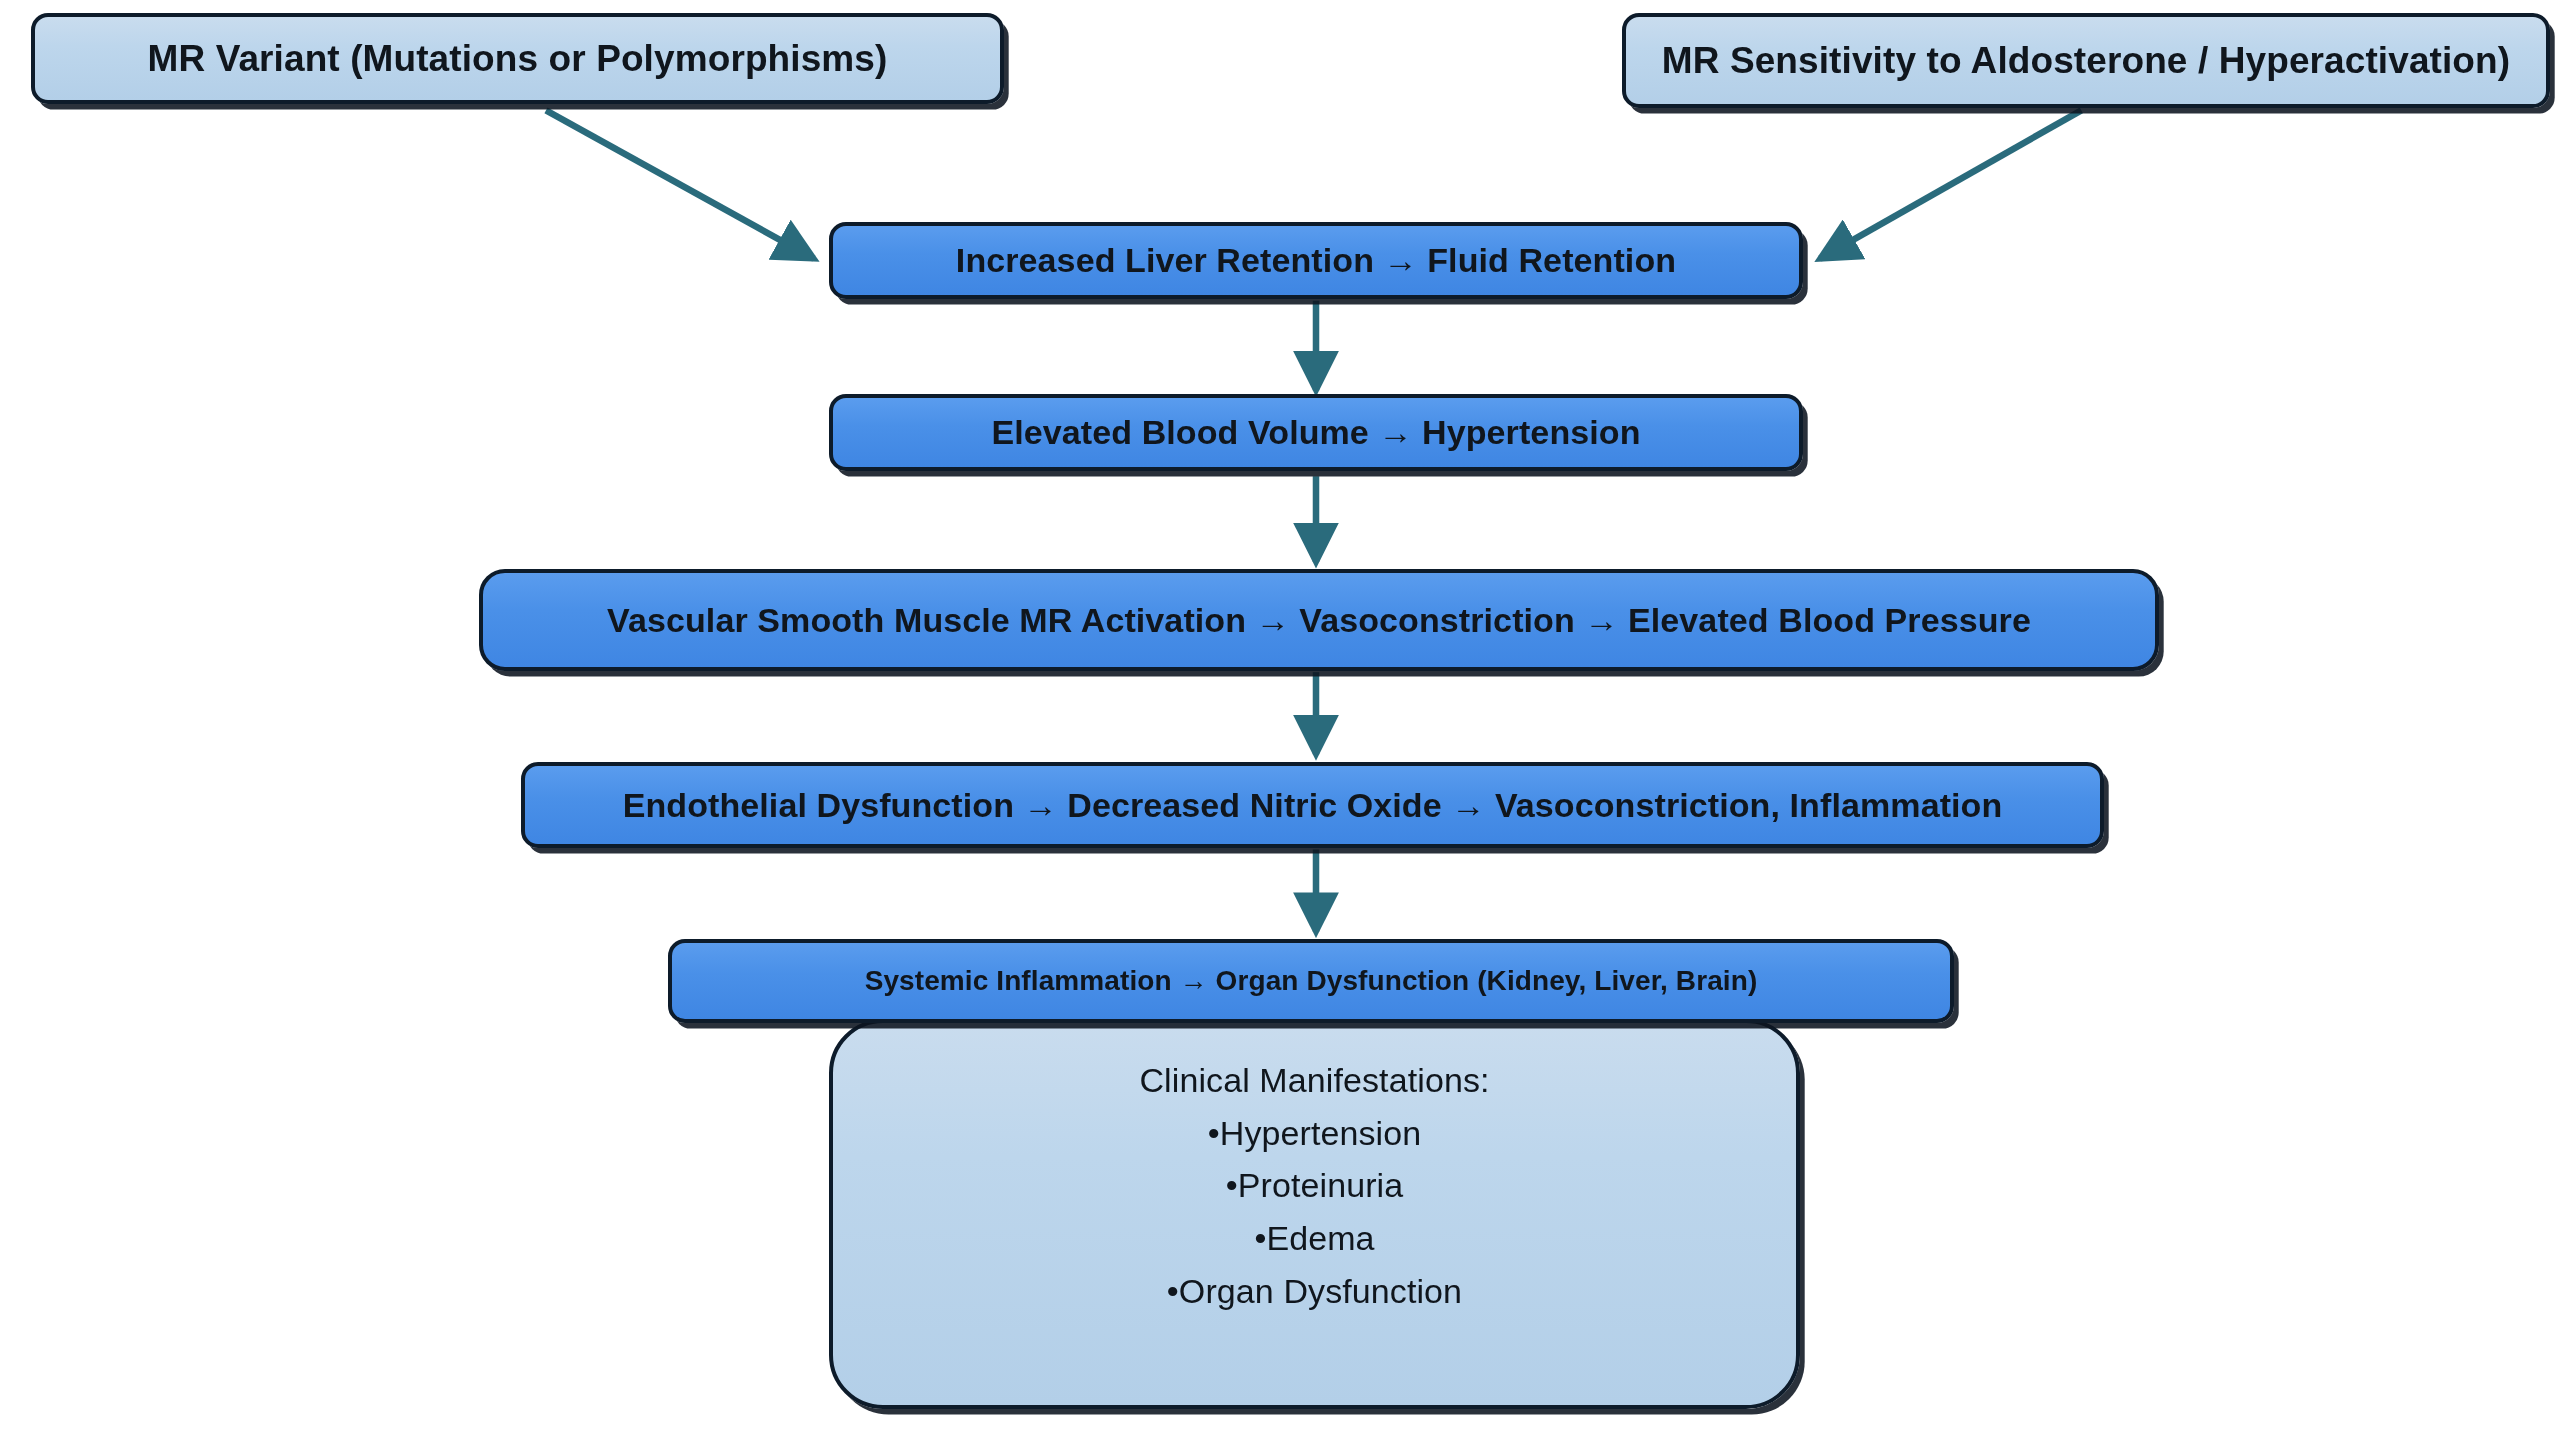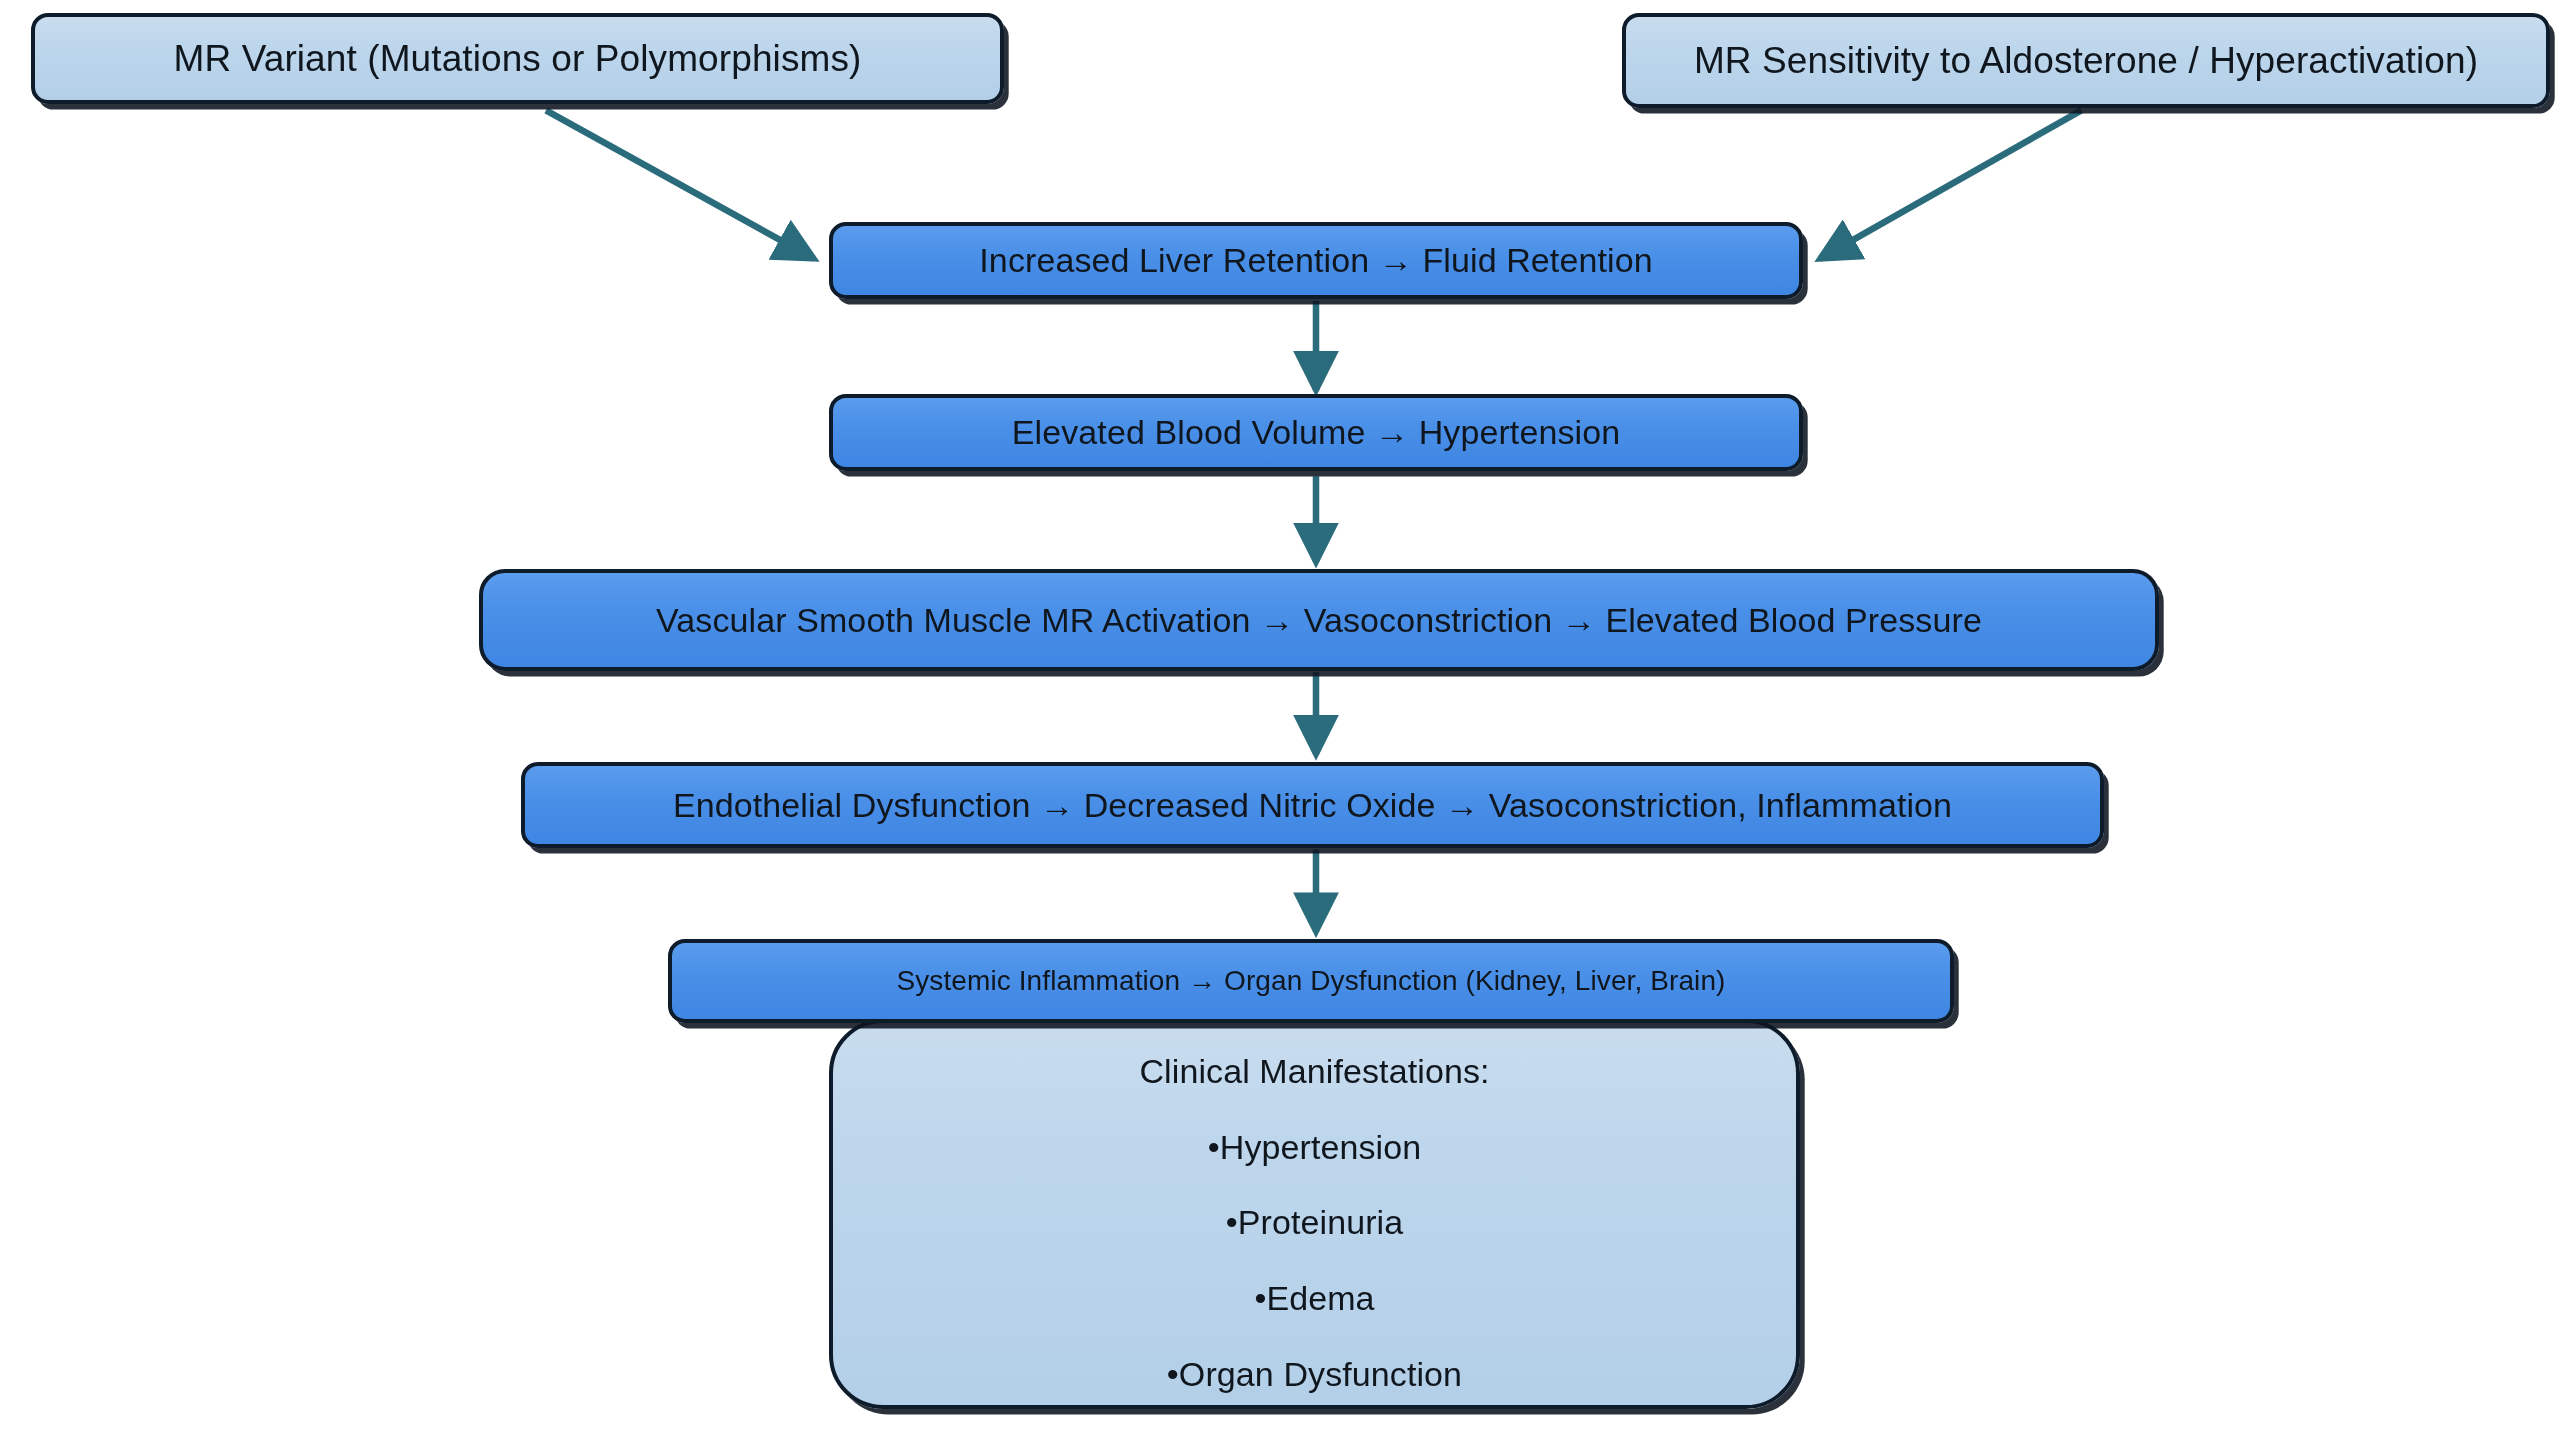--- a/index.html
+++ b/index.html
@@ -38,44 +38,44 @@
   .node.light{
     background:linear-gradient(180deg,#c9dcee 0%,#bdd6ec 35%,#b3cfe8 100%);
   }
   .node.bright{
     background:linear-gradient(180deg,#5a9cee 0%,#4a90e8 40%,#3f86e3 100%);
   }
   .node .txt{
     display:block;
     padding:0 17px;
     white-space:nowrap;
-    font-weight:400;
+    font-weight:700;
   }
   
   #n-mr-variant      {left:31px;  top:13px;   width:973px; height:91px;  font-size:37px;}
   #n-mr-sensitivity  {left:1622px;top:13px;   width:928px;  height:95px;  font-size:37px;}
   #n-sodium          {left:829px; top:222px;  width:974px; height:77px;  font-size:34px;}
   #n-blood-volume    {left:829px; top:394px;  width:974px; height:77px;  font-size:34px;}
   #n-vascular        {left:479px; top:569px;  width:1680px; height:102px; font-size:34px;border-radius:26px;}
   #n-endothelial     {left:521px; top:762px;  width:1583px; height:86px;  font-size:34px;}
   #n-systemic        {left:668px; top:939px; width:1286px; height:84px;  font-size:28px;}
   #n-clinical{
     left:829px; top:1019px; width:971px; height:390px;
     border-radius:54px;
     font-size:34px;
     align-items:flex-start;
     z-index:2;
   }
   #n-clinical .clin-wrap{
     width:100%;
-    padding-top:30px;
+    padding-top:39px;
     display:flex;
     flex-direction:column;
     align-items:center;
-    gap:39px;
+    gap:16px;
   }
   #n-clinical .clin-line{white-space:nowrap;}
 </style>
 </head>
 <body>
 
 <div id="stage">
 
   <svg id="edges" viewBox="0 0 2760 1535">
     <defs>

